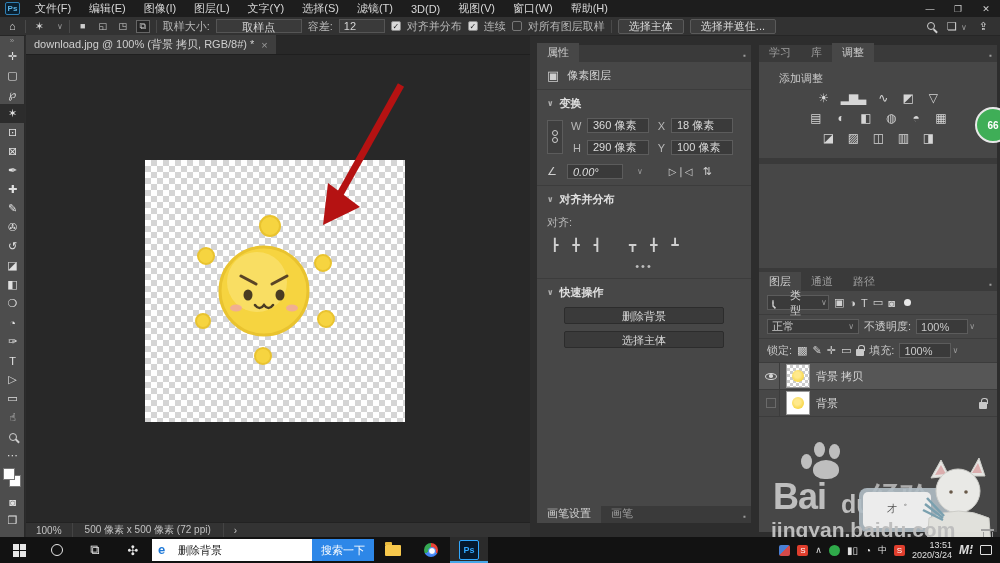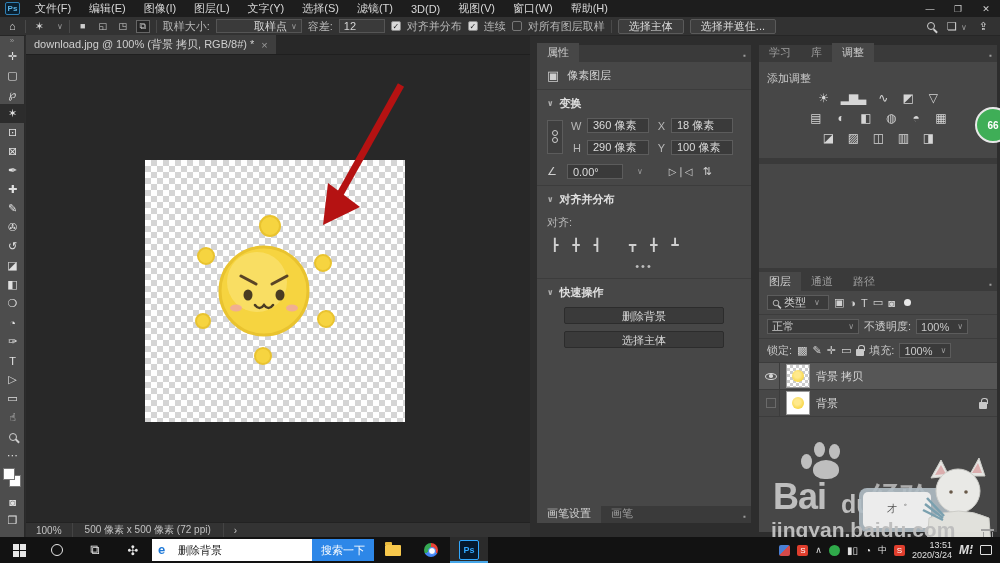--- a/index.html
+++ b/index.html
@@ -20,21 +20,21 @@
 
   
   #optionsbar { position:absolute; left:0; top:17px; width:1000px; height:19px; background:#323232;
     border-bottom:1px solid #262626; display:flex; align-items:center; gap:6px; padding:0 6px; }
   .opt-icon { color:#d0d0d0; font-size:11px; padding:0 3px; }
   .opt-divider { width:1px; height:13px; background:#494949; }
   .mode-ico { width:14px; height:13px; display:flex; align-items:center; justify-content:center; color:#cfcfcf; font-size:9px; }
   .mode-ico.pressed { background:#252525; border:1px solid #666; }
   .opt-label { color:#b8b8b8; }
   .opt-select { background:#3a3a3a; border:1px solid #555; height:14px; min-width:86px; display:flex; align-items:center;
-    justify-content:flex-end; padding:0 4px; color:#d6d6d6; }
+    justify-content:space-between; padding:0 4px; color:#d6d6d6;flex-direction:column; }
   .opt-input { background:#3a3a3a; border:1px solid #555; height:14px; width:46px; display:flex; align-items:center; padding:0 4px; }
   .caret { color:#9a9a9a; font-size:8px; margin-left:4px; }
   .cb { width:10px; height:10px; border:1px solid #8a8a8a; background:#d9d9d9; color:#222; font-size:8px; line-height:9px;
     text-align:center; border-radius:2px; }
   .cb.off { background:transparent; border-color:#777; color:transparent; }
   .opt-btn { background:#3d3d3d; border:1px solid #5a5a5a; height:15px; padding:0 10px; display:flex; align-items:center;
     border-radius:2px; color:#dcdcdc; }
   .mag { width:8px; height:8px; border:1.5px solid #cfcfcf; border-radius:50%; position:relative; display:inline-block; }
   .mag::after { content:''; position:absolute; width:5px; height:1.5px; background:#cfcfcf; transform:rotate(45deg);
     right:-4px; bottom:-2px; }
@@ -80,28 +80,28 @@
   .linkico { width:16px; height:34px; border:1px solid #5c5c5c; background:#3f3f3f; display:flex; flex-direction:column;
     align-items:center; justify-content:center; gap:1px; }
   .linkico i { width:6px; height:6px; border:1.5px solid #cfcfcf; border-radius:50%; display:block; }
   .alignrow { display:flex; gap:14px; margin-top:8px; padding-left:4px; color:#cfcfcf; font-size:12px; }
   .qbtn { display:block; width:160px; margin:7px auto 0; background:#3a3a3a; border:1px solid #2c2c2c;
     height:17px; color:#d8d8d8; text-align:center; line-height:16px; border-radius:2px; }
   .dots { text-align:center; color:#bdbdbd; letter-spacing:2px; margin-top:8px; }
 
   #rightcol { position:absolute; left:756px; top:36px; width:244px; height:501px; background:#2d2d2d; }
   #rightinner { position:absolute; left:3px; top:9px; width:238px; height:487px; background:#474747; display:flex; flex-direction:column; }
-  .adj-grid { padding:4px 8px 10px; border-bottom:6px solid #3a3a3a; }
+  .adj-grid { padding:4px 20px 10px; border-bottom:6px solid #3a3a3a; }
   .adj-label { color:#c9c9c9; padding:5px 0 2px; }
   .adj-row { display:flex; justify-content:center; gap:10px; padding:3px 0; color:#d6d6d6; font-size:12px; }
   .adj-ico { min-width:15px; text-align:center; letter-spacing:-1px; }
 
   
   .lfilter { display:flex; align-items:center; gap:5px; padding:4px 8px; border-bottom:1px solid #3c3c3c; }
-  .lsel-sm { background:#3a3a3a; border:1px solid #5c5c5c; height:15px; display:flex; align-items:center; gap:4px; padding:0 4px; }
+  .lsel-sm { background:#3a3a3a; border:1px solid #5c5c5c; height:15px; display:flex; align-items:center; gap:16px; padding:0 4px; }
   .lico { color:#cfcfcf; font-size:11px; }
   .pin { width:7px; height:7px; background:#e8e8e8; border-radius:50%; margin-left:4px; }
   .lrow { display:flex; align-items:center; gap:5px; padding:4px 8px; border-bottom:1px solid #3c3c3c; color:#c9c9c9; }
   .layer-item { height:27px; display:flex; align-items:center; gap:6px; border-bottom:1px solid #3c3c3c; padding:0 4px; }
   .layer-item.selected { background:#565656; }
   .visbox { width:17px; height:27px; border-right:1px solid #3c3c3c; display:flex; align-items:center; justify-content:center; }
   .eye { width:12px; height:7px; border:1.5px solid #d6d6d6; border-radius:50%; position:relative; }
   .eye::after { content:''; position:absolute; left:3px; top:0.5px; width:3.5px; height:3.5px; border-radius:50%; background:#d6d6d6; }
   .thumb { width:24px; height:24px; border:1px solid #9a9a9a; background:#fff; display:flex; align-items:center; justify-content:center; }
   .thumb.checker { background-image:linear-gradient(45deg,#ccc 25%,transparent 25%,transparent 75%,#ccc 75%),
@@ -318,21 +318,21 @@
             <div class="fieldrow">
               <span class="flabel">H</span>
               <span class="fbox">290 像素</span>
               <span class="flabel">Y</span>
               <span class="fbox">100 像素</span>
             </div>
           </div>
         </div>
         <div class="fieldrow" style="margin-top:9px; gap:10px;">
           <span style="color:#cfcfcf;">∠</span>
-          <span class="fbox" style="width:56px;">0.00°</span>
+          <span class="fbox" style="width:56px;font-style:italic;">0.00°</span>
           <span class="caret">∨</span>
           <span style="margin-left:16px;color:#cfcfcf;font-size:10px;">▷❘◁</span>
           <span style="color:#cfcfcf;">⇅</span>
         </div>
       </div>
       <div class="sect">
         <div class="sect-h">
           <span class="chev">∨</span>
           <span>对齐并分布</span>
         </div>

